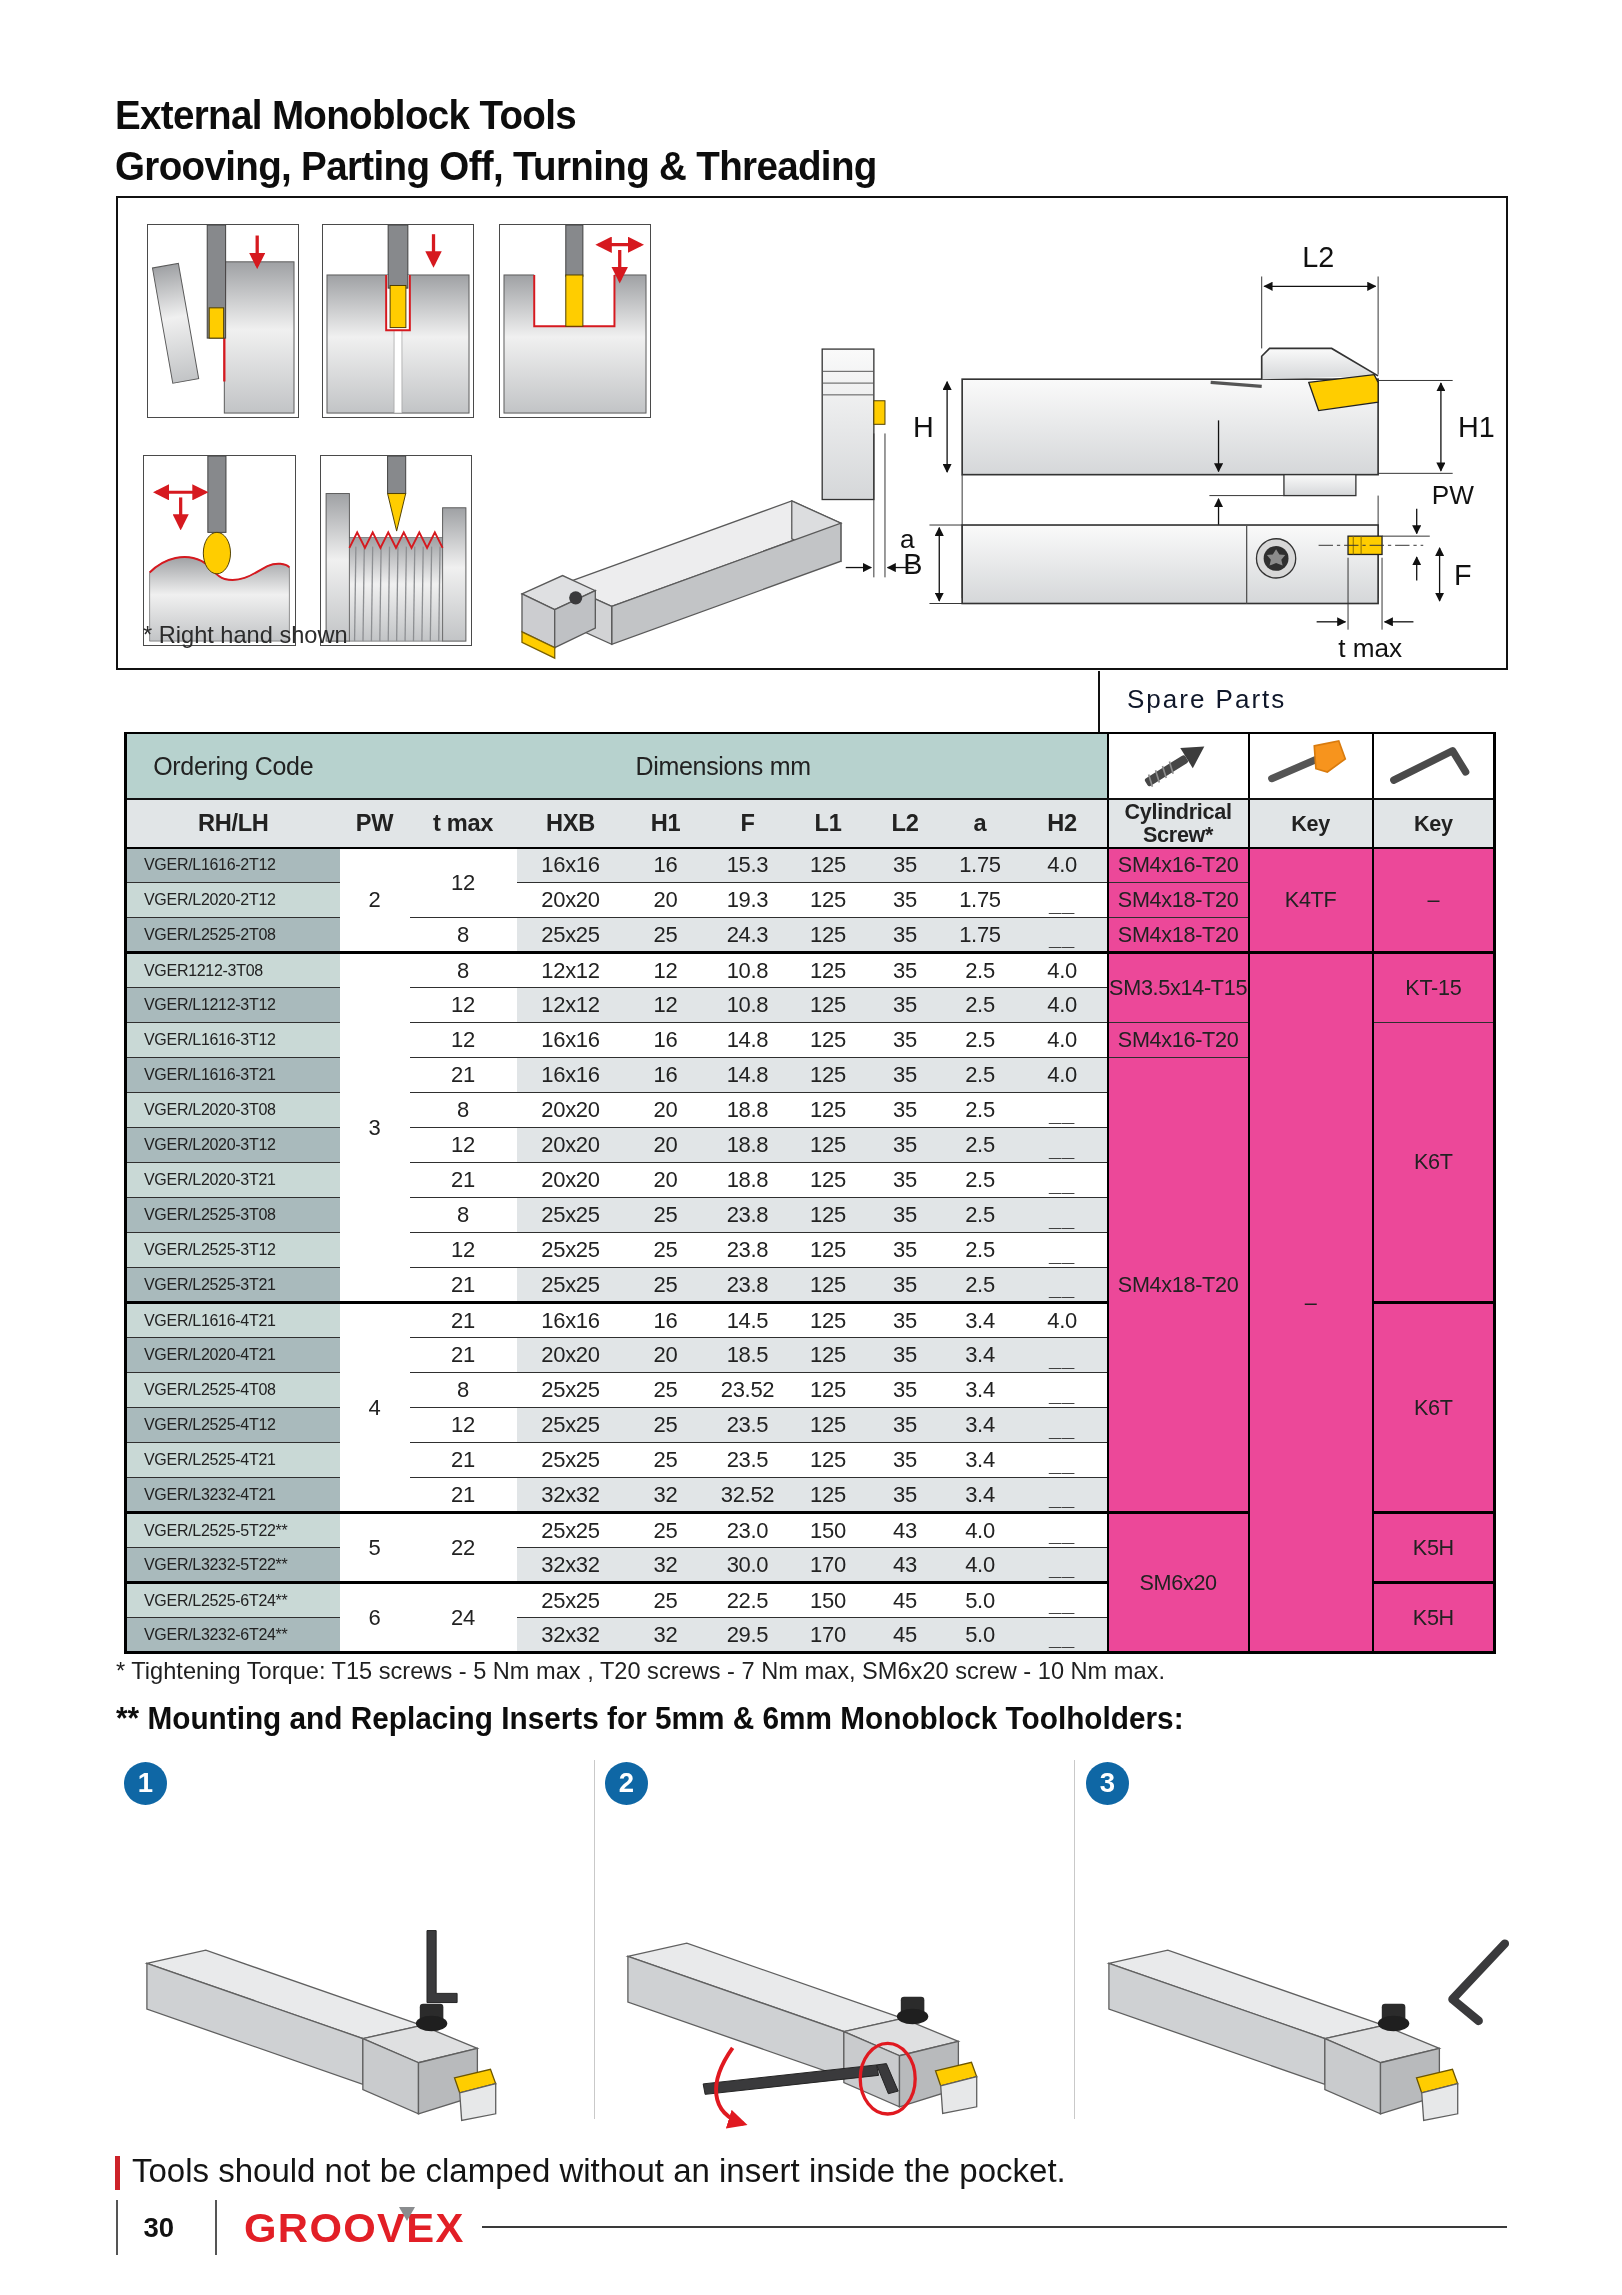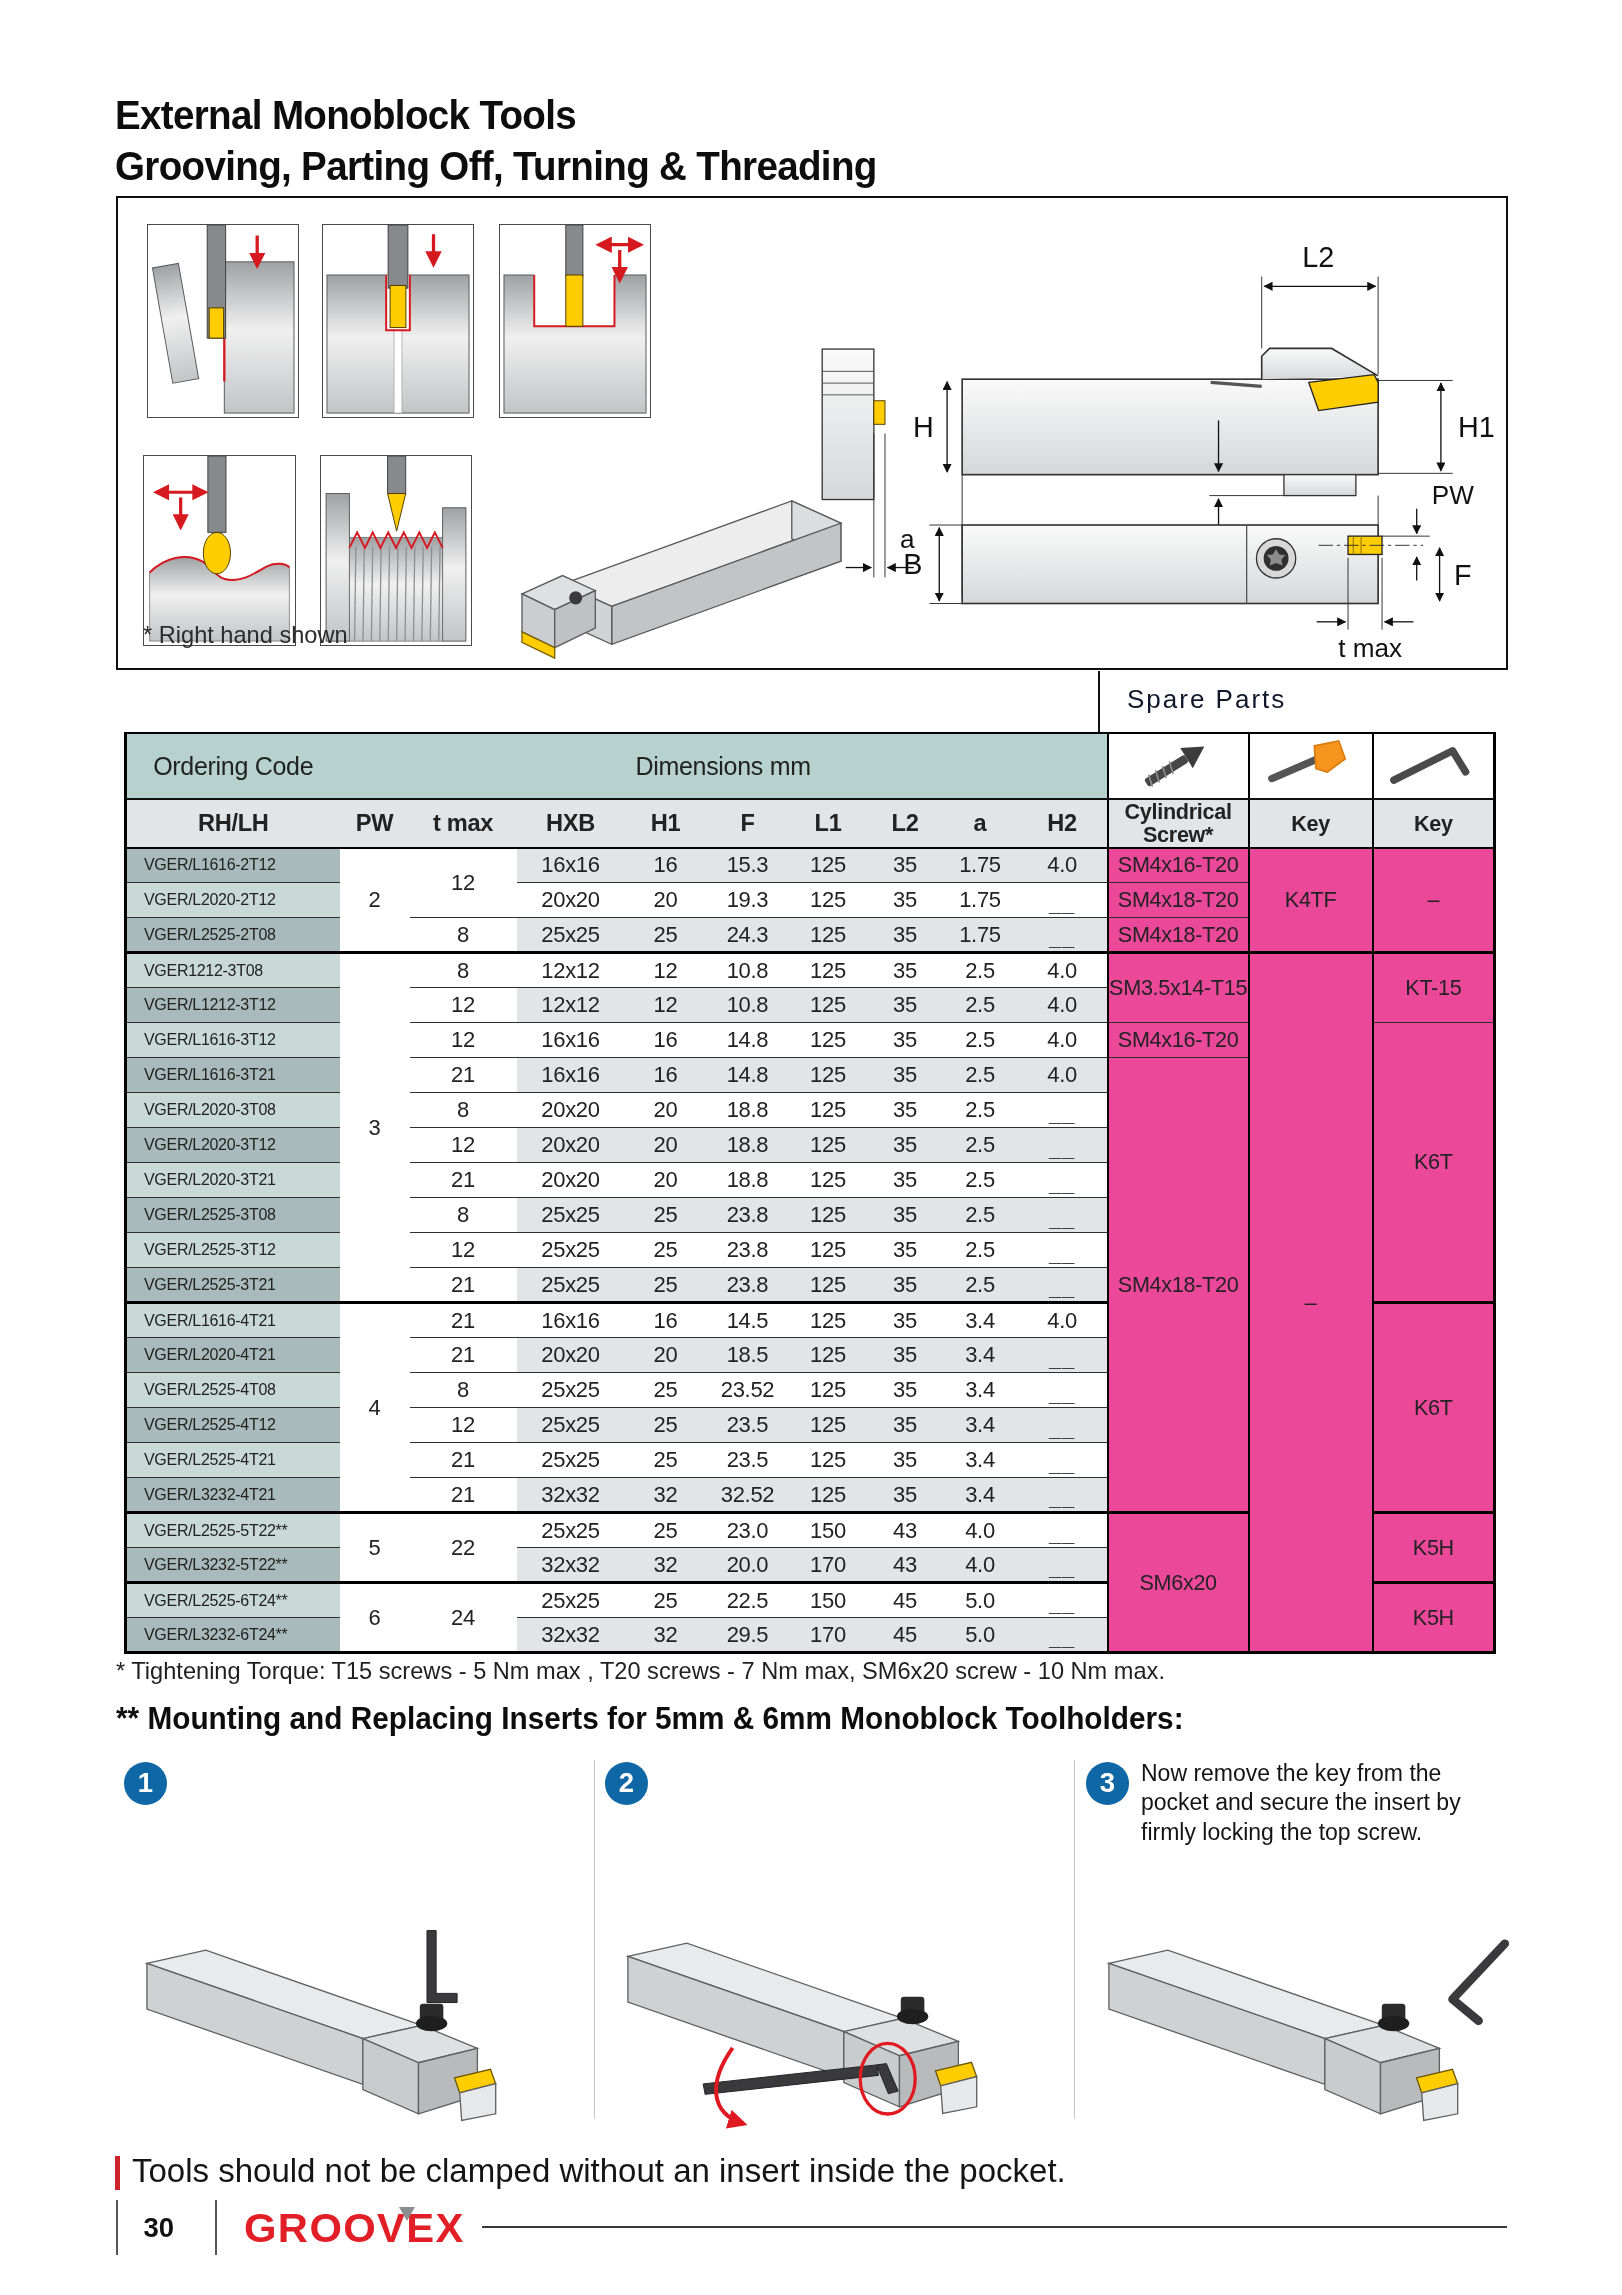--- a/index.html
+++ b/index.html
@@ -541,21 +541,21 @@
           <td class="dim">43</td>
           <td class="dim">4.0</td>
           <td class="dim lowdash">__</td>
           <td class="spare" rowspan="4">SM6x20</td>
           <td class="spare" rowspan="2">K5H</td>
         </tr>
         <tr>
           <td class="code cdark">VGER/L3232-5T22**</td>
           <td class="dim shade">32x32</td>
           <td class="dim shade">32</td>
-          <td class="dim shade">20.0</td>
+          <td class="dim shade">30.0</td>
           <td class="dim shade">170</td>
           <td class="dim shade">43</td>
           <td class="dim shade">4.0</td>
           <td class="dim shade lowdash">__</td>
         </tr>
         <tr class="gstart">
           <td class="code clight">VGER/L2525-6T24**</td>
           <td class="mid" rowspan="2">6</td>
           <td class="mid" rowspan="2">24</td>
           <td class="dim">25x25</td>
@@ -586,23 +586,20 @@
 <div class="abs mounthead">** Mounting and Replacing Inserts for 5mm &amp; 6mm Monoblock Toolholders:</div>
 
 <div class="abs stepcol" style="left:124px;">
   <div class="stepnum">1</div>
 </div>
 <div class="abs stepcol" style="left:605px;">
   <div class="stepnum">2</div>
 </div>
 <div class="abs stepcol" style="left:1086px;">
   <div class="stepnum">3</div>
-  <div class="steptext">Now remove the key from the
-pocket and secure the insert by
-firmly locking the top screw.</div>
 </div>
 <div class="stepdivider" style="left:594px;"></div>
 <div class="stepdivider" style="left:1074px;"></div>
 
 <svg class="stepsvg" style="left:124px;top:1924px;" width="445" height="216" viewBox="0 0 680 330">
   <defs>
     <marker id="mr2" viewBox="0 0 10 10" refX="8" refY="5" markerWidth="5" markerHeight="5" orient="auto-start-reverse">
         <path d="M0,0L10,5L0,10z" fill="#e01920"></path>
       </marker>
   </defs>

